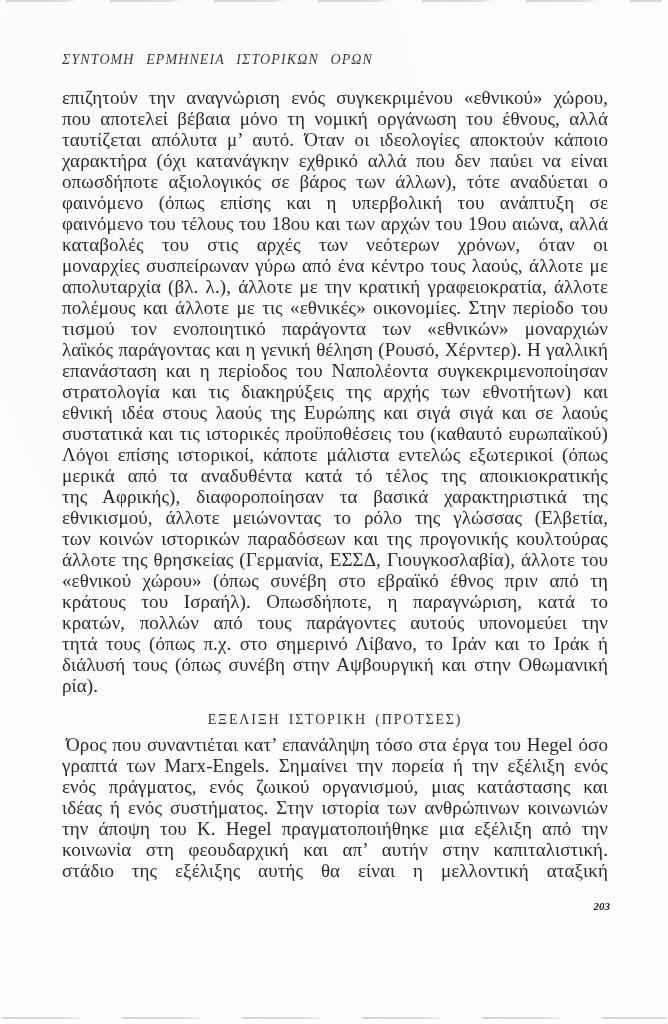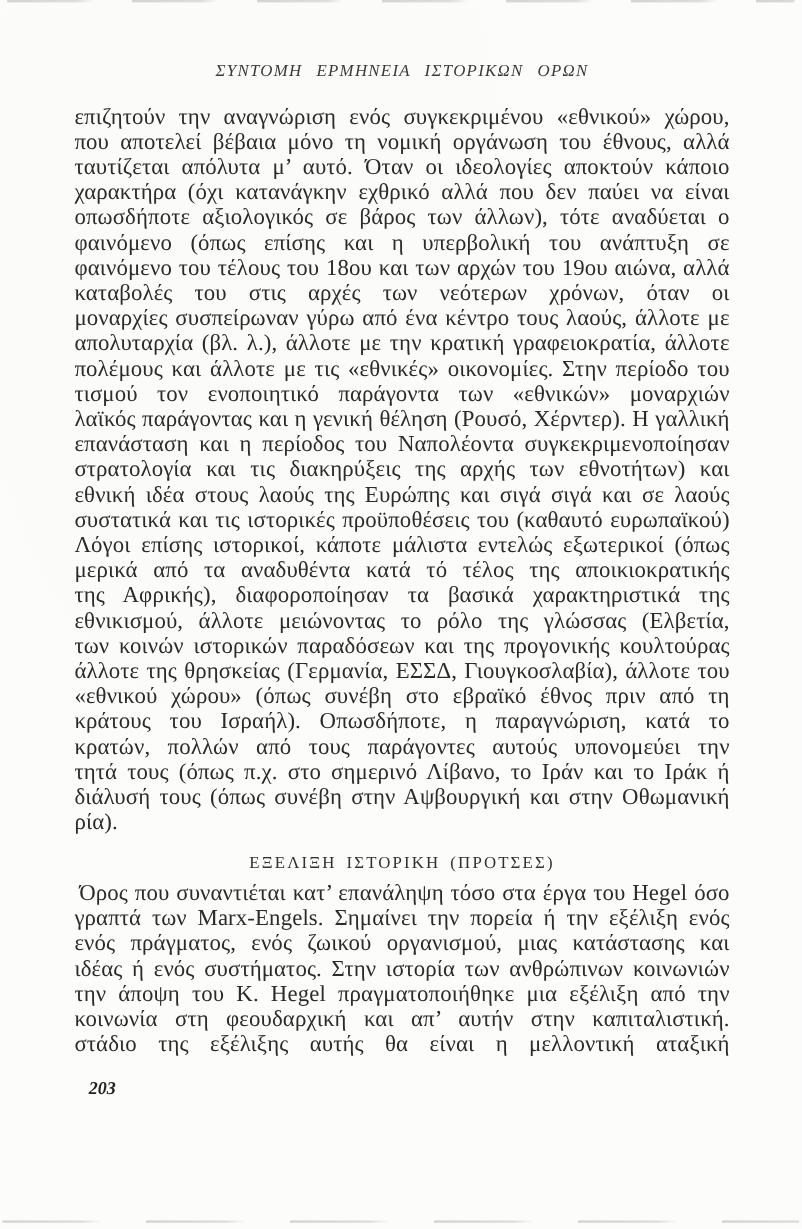--- a/index.html
+++ b/index.html
@@ -40,21 +40,21 @@
     height: 2px;
     background: repeating-linear-gradient(90deg,
       #cfcfcd 0px, #dadad8 66px, rgba(0,0,0,0) 82px, rgba(0,0,0,0) 120px);
     opacity: 0.9;
   }
   .running-title {
     position: absolute;
     top: 52px;
     left: 62px;
     width: 546px;
-    text-align: center;
+    text-align: left;
     font-style: italic;
     font-size: 14px;
     letter-spacing: 1.1px;
     word-spacing: 7px;
     color: #3c3a37;
     white-space: nowrap;
   }
   .textblock {
     position: absolute;
     top: 87px;
@@ -90,26 +90,26 @@
     word-spacing: 3px;
     color: #33312e;
     white-space: nowrap;
   }
   .para-2 {
     margin-top: 4px;
   }
   .page-number {
     position: absolute;
     top: 900px;
-    left: 74px;
+    left: 64px;
     width: 546px;
-    text-align: left;
+    text-align: right;
     font-weight: bold;
     font-style: italic;
-    font-size: 15px;
+    font-size: 11px;
     color: #242220;
   }
 </style>
 </head>
 <body>
 
 <div class="page">
 
   <div class="scan-edge-top"></div>
 

